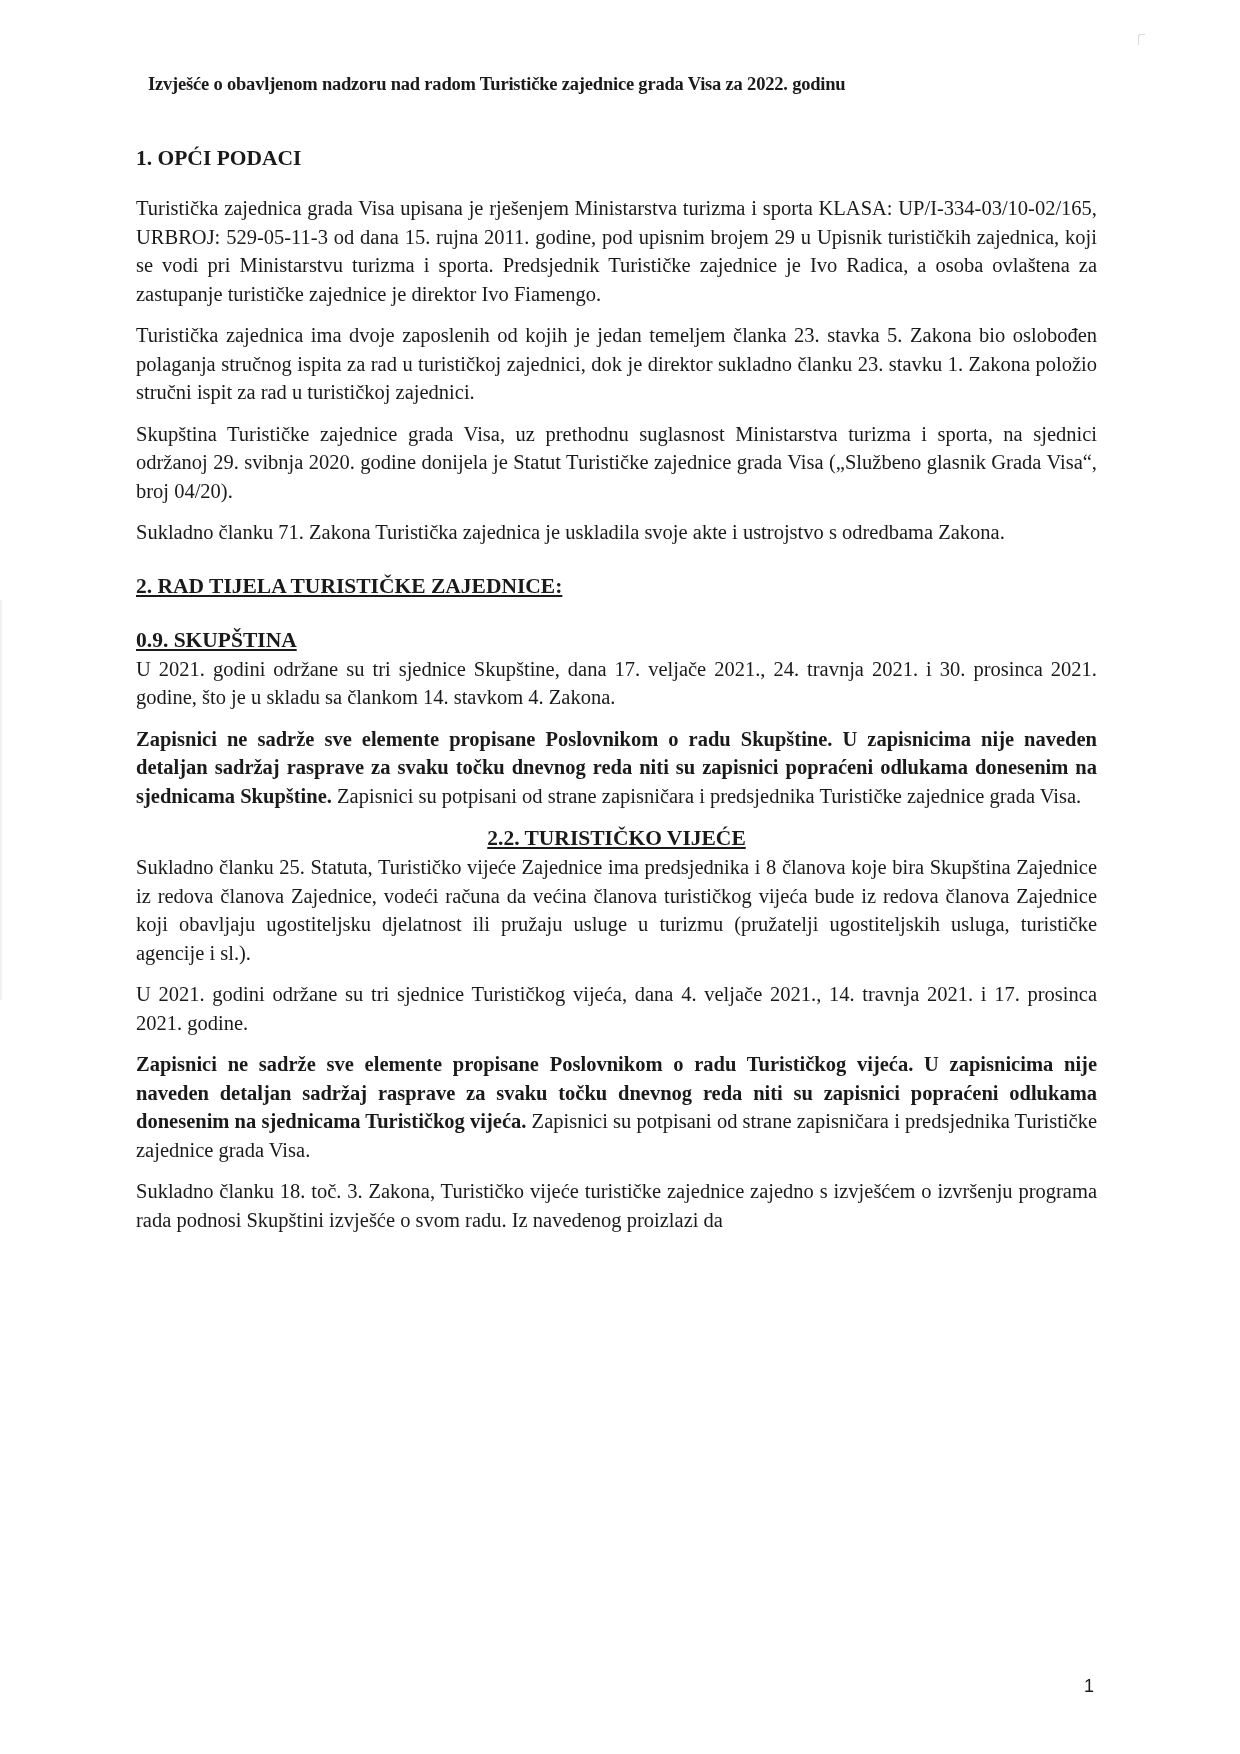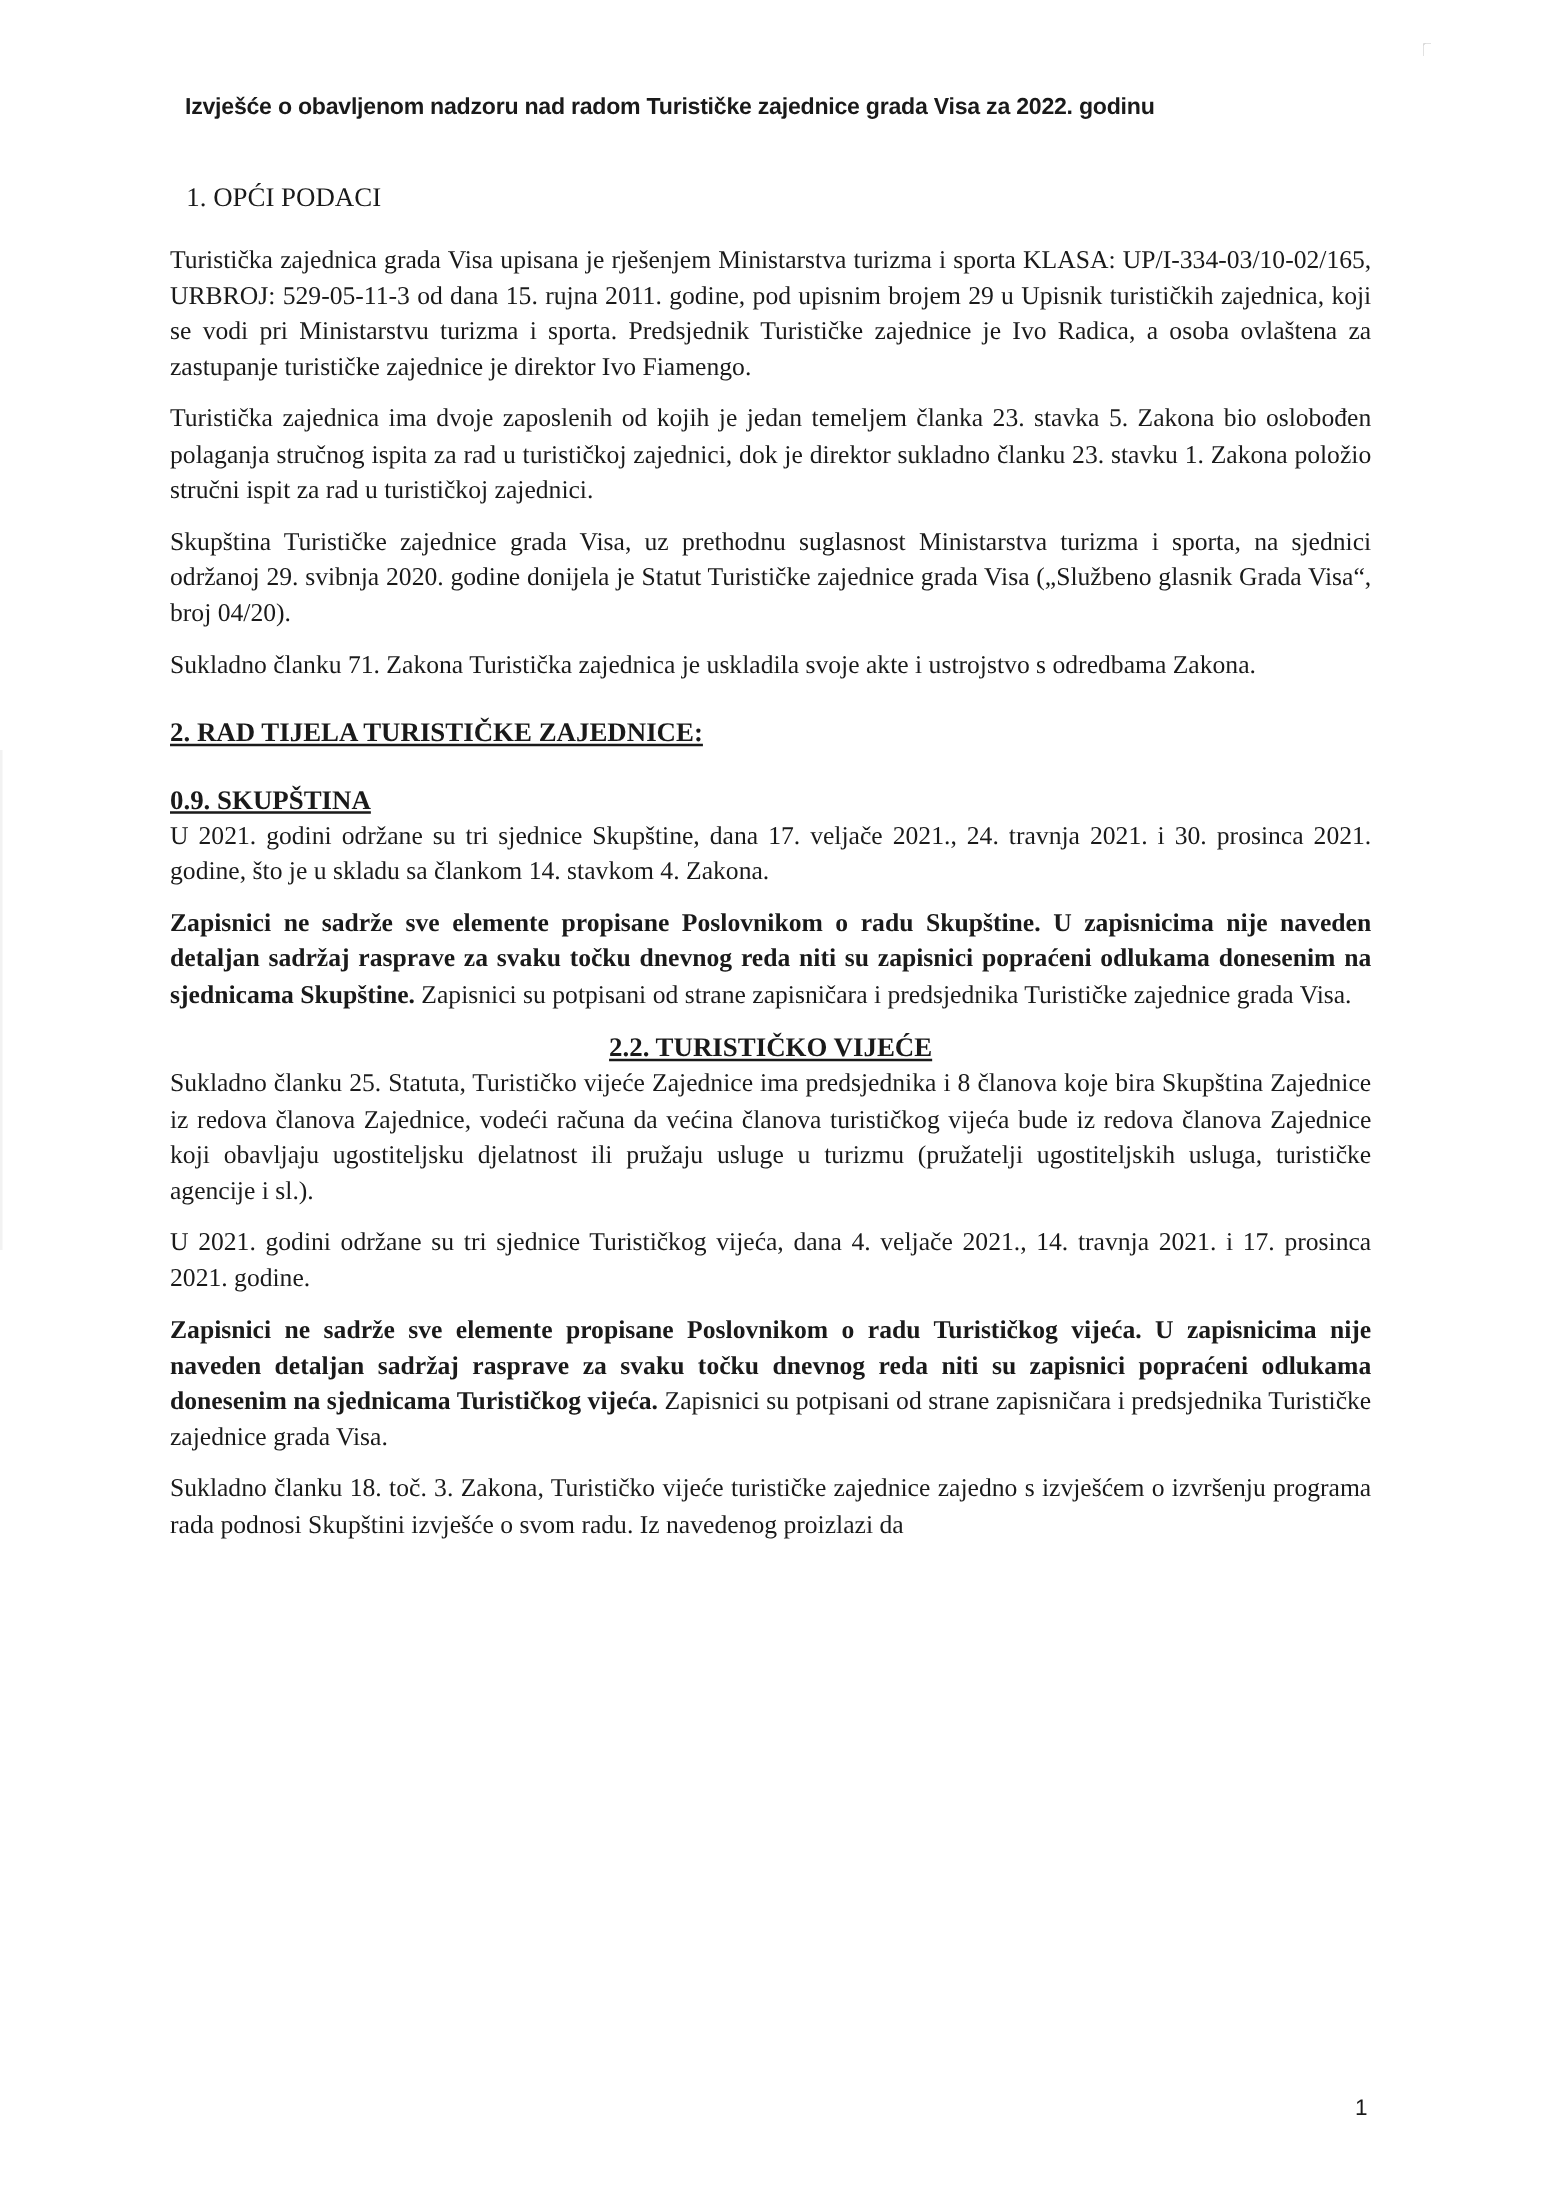--- a/index.html
+++ b/index.html
@@ -19,41 +19,41 @@
       left: 0;
       top: 0;
       width: 1240px;
       height: 1754px;
       background: #ffffff;
     }
     .header-title {
       position: absolute;
       left: 148px;
       top: 74px;
-      font-family: Liberation Sans, sans-serif;
+      font-family: Liberation Serif, serif;
       font-weight: bold;
       font-size: 18.5px;
       letter-spacing: -0.2px;
       color: #1a1a1a;
       white-space: nowrap;
     }
     .content {
       position: absolute;
       left: 136px;
       top: 144px;
       width: 961px;
       font-family: "Liberation Serif", serif;
       font-size: 20.5px;
       line-height: 28.5px;
       color: #1a1a1a;
     }
     .h1 {
-      font-weight: normal;
+      font-weight: bold;
       font-size: 21.5px;
-      margin: 0 0 22px 13px;
+      margin: 0 0 22px 0;
       line-height: 28px;
     }
     .h2 {
       font-weight: bold;
       font-size: 21.5px;
       margin: 0;
       line-height: 30px;
       text-decoration: underline;
     }
     p {

